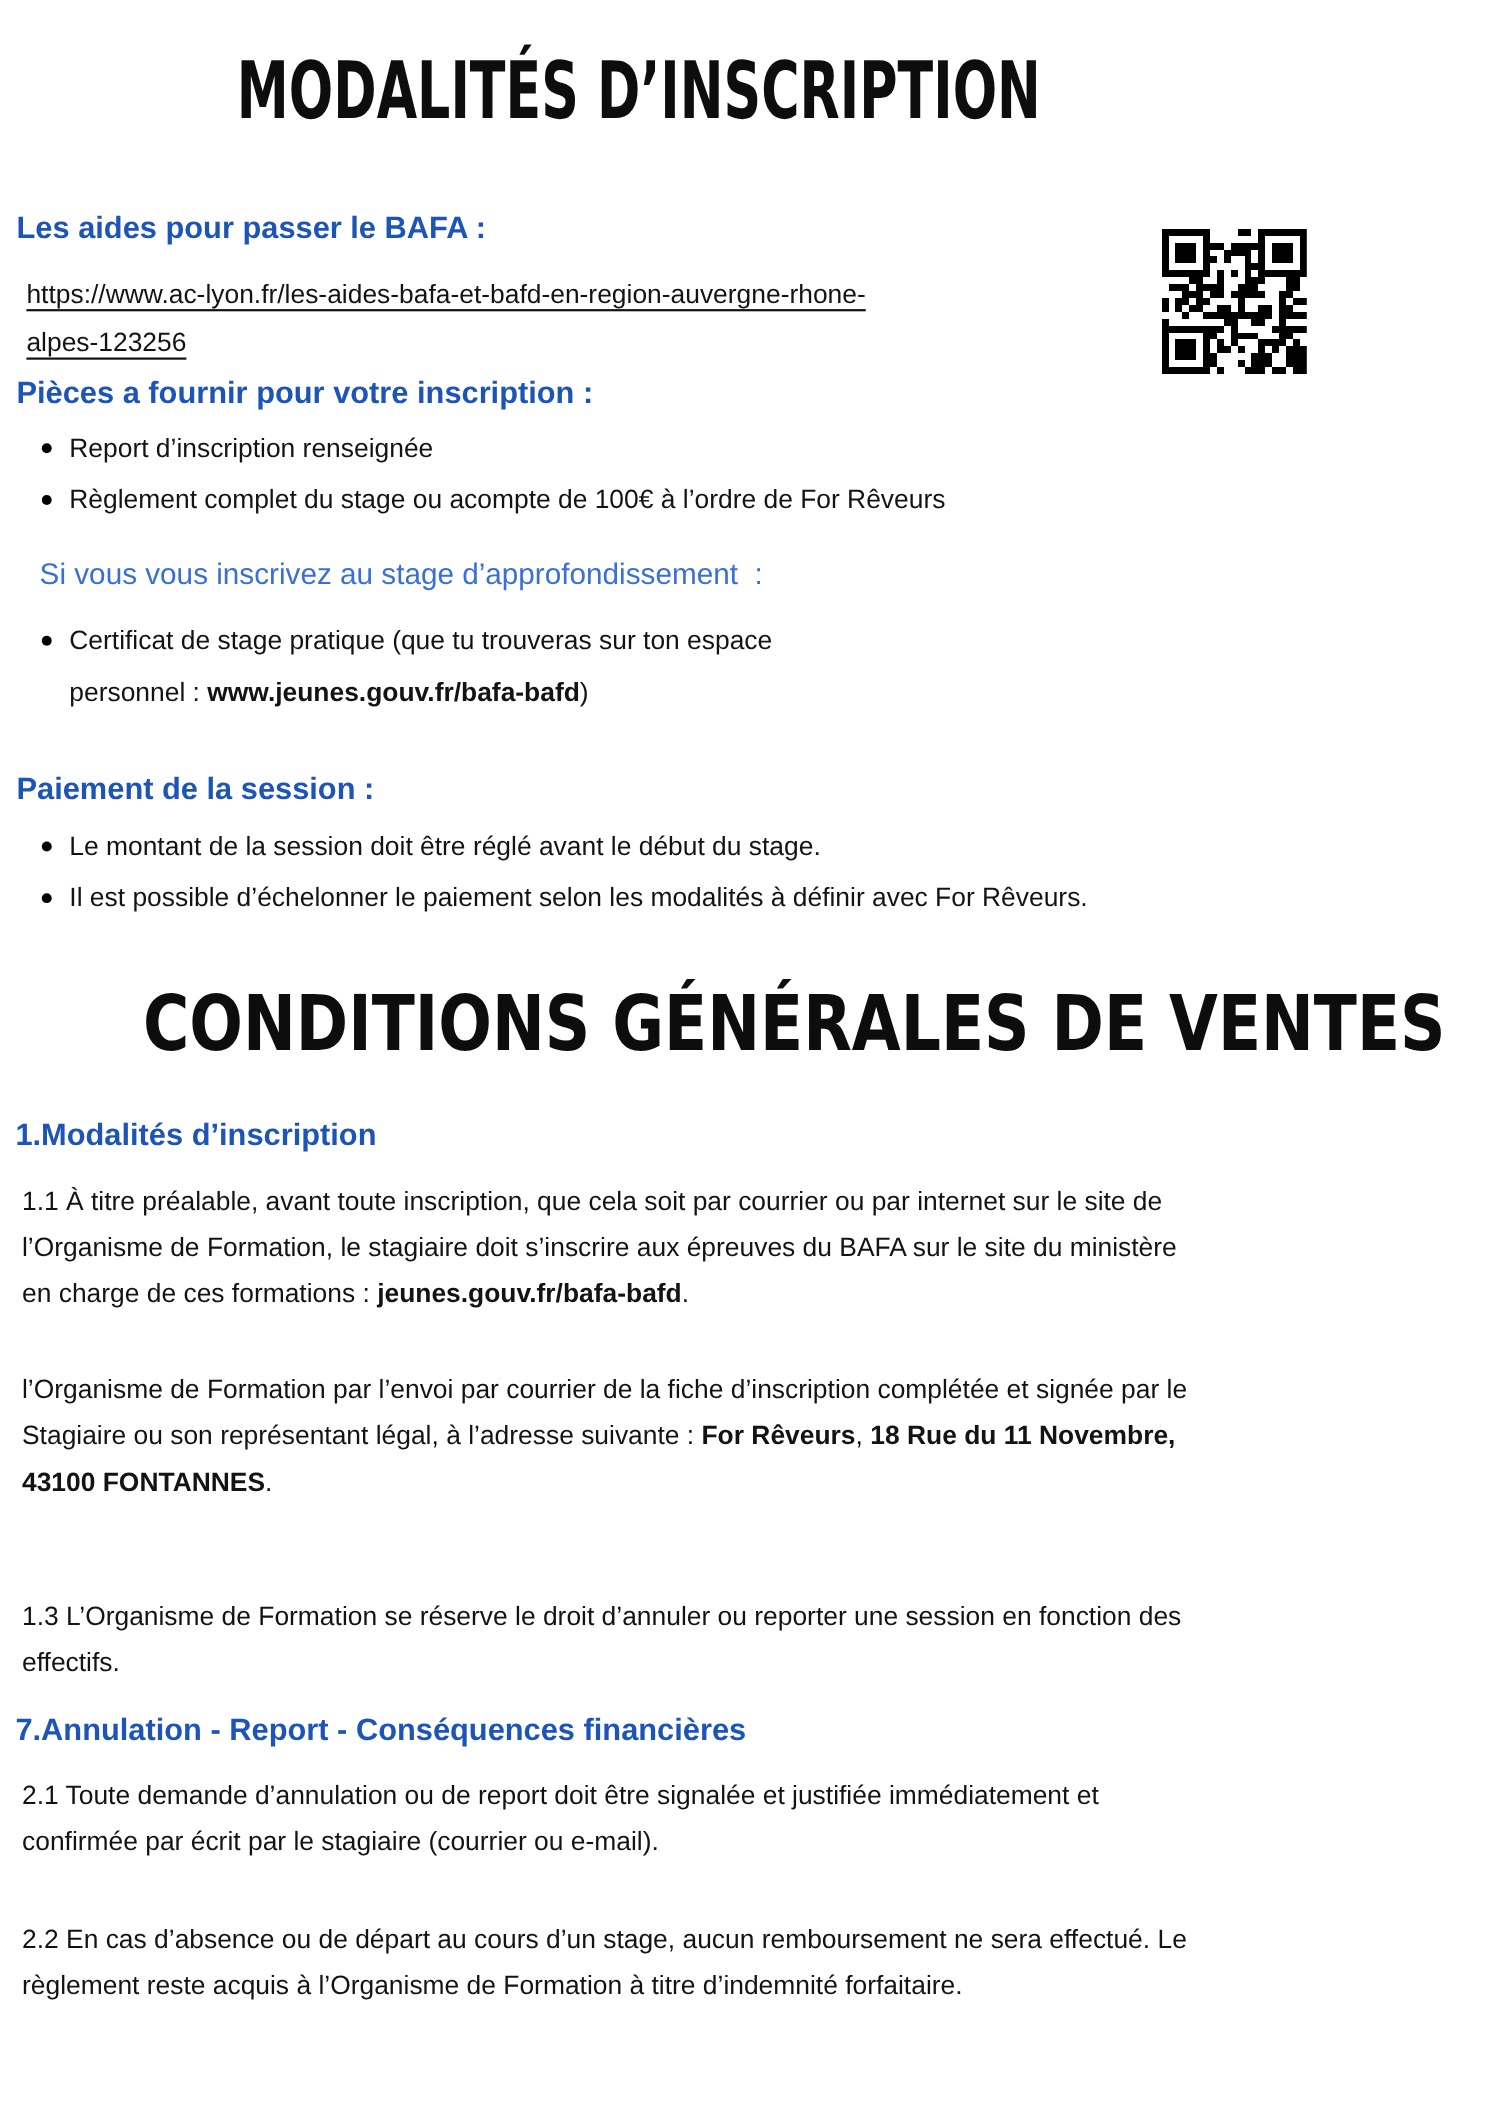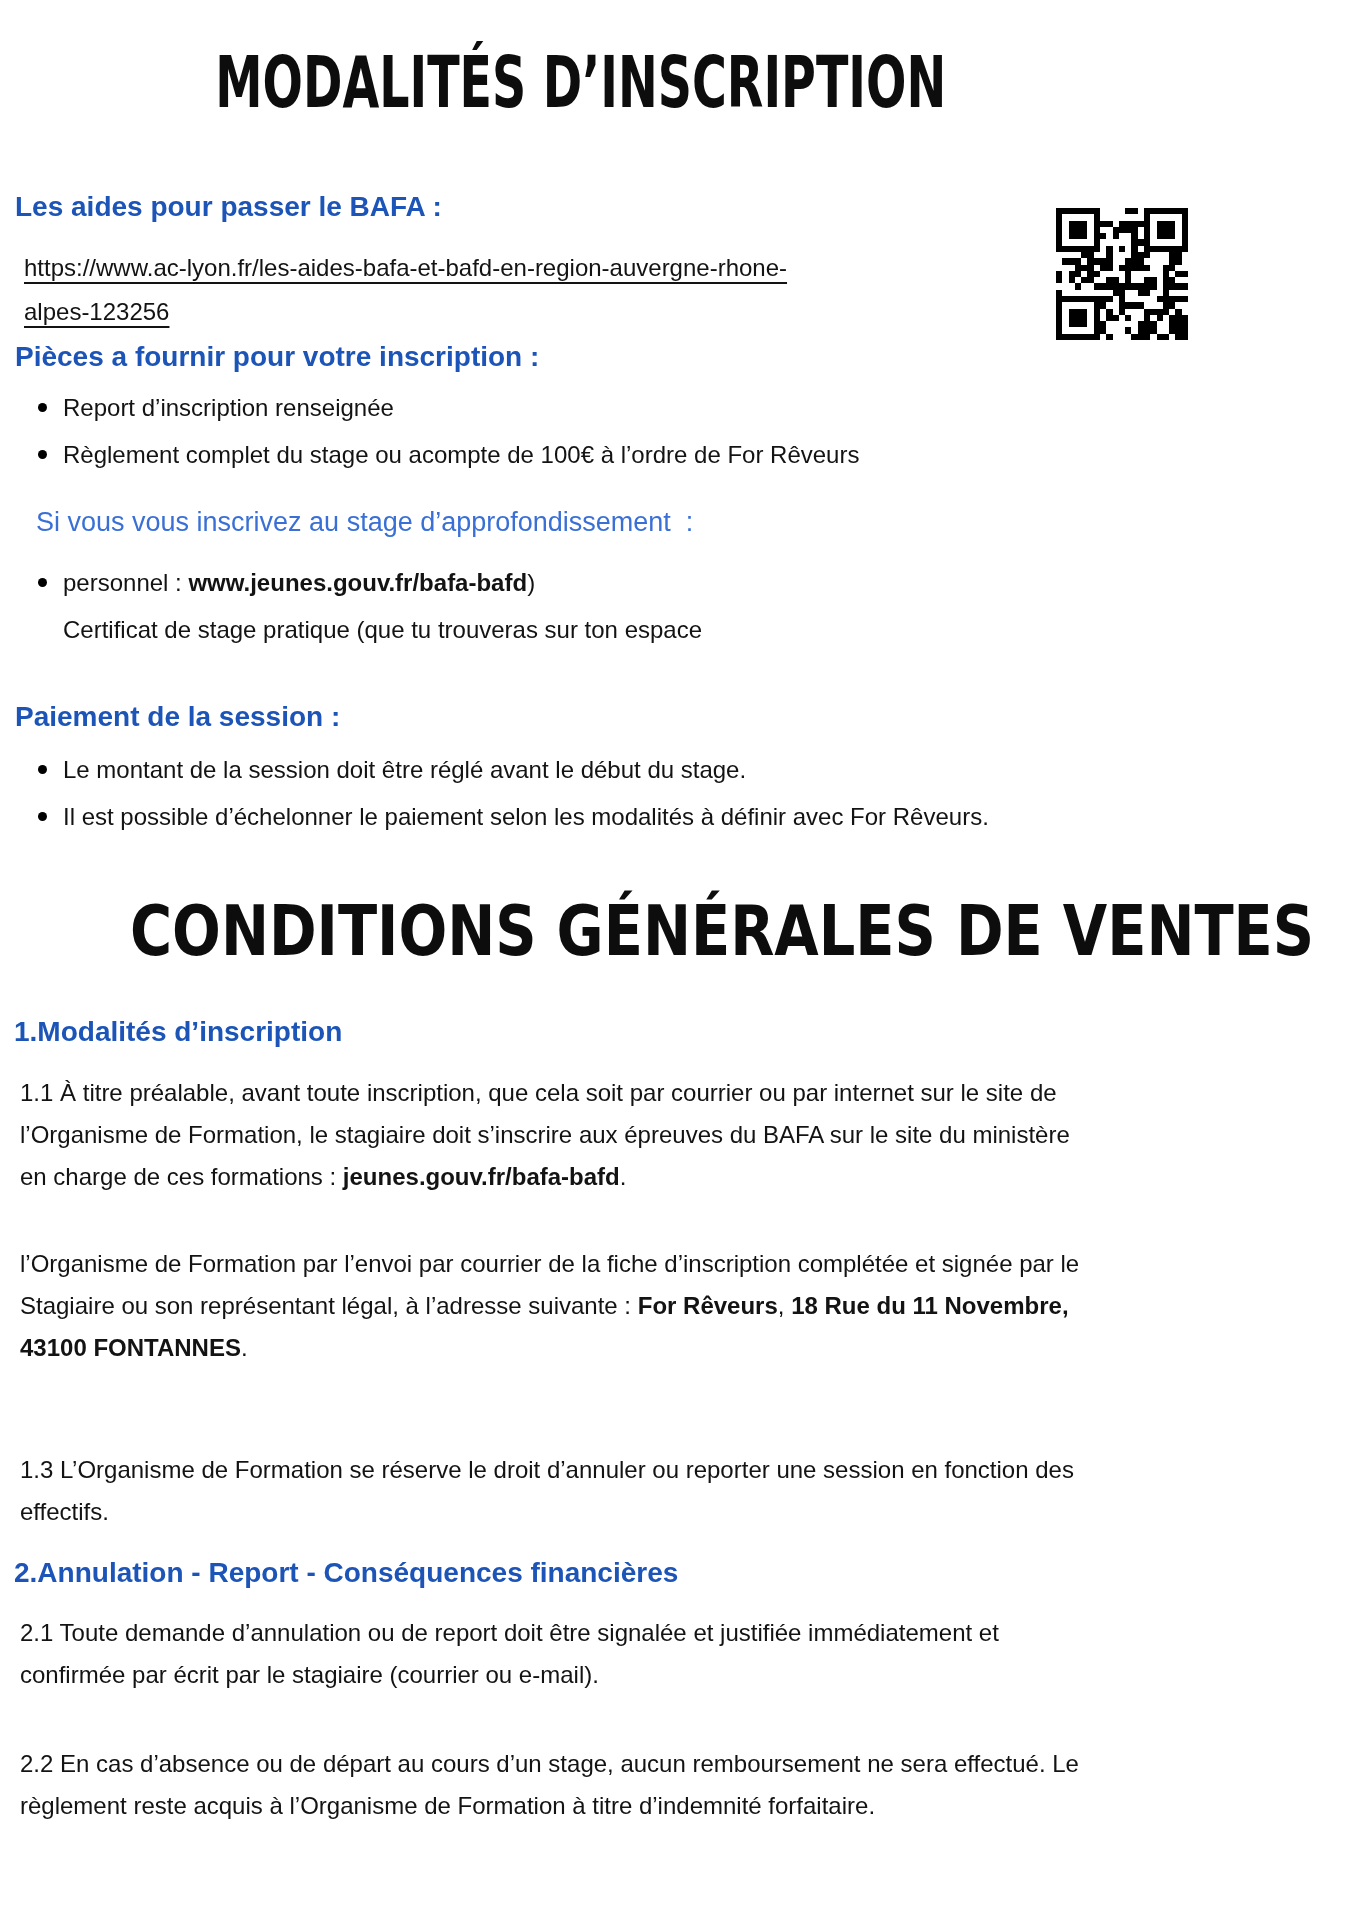--- a/index.html
+++ b/index.html
@@ -216,22 +216,22 @@
       </div>
     </div>
   </div>
 
 <div class="abs h-blue-light" style="top:505px;left:36px">Si vous vous inscrivez au stage d’approfondissement  :</div>
 
 <div class="abs blist" style="top:559px;left:38px">
     <div class="bullet-item">
       <span class="dot"></span>
       <div>
+        <div class="pline"><span>Certificat de stage pratique (que tu trouveras sur ton espace</span></div>
         <div class="pline"><span>personnel : </span><span class="b">www.jeunes.gouv.fr/bafa-bafd</span><span>)</span></div>
-        <div class="pline"><span>Certificat de stage pratique (que tu trouveras sur ton espace</span></div>
       </div>
     </div>
   </div>
 
 <div class="abs h-blue" style="top:700px;left:15px">Paiement de la session :</div>
 
 <div class="abs blist" style="top:746px;left:38px">
     <div class="bullet-item">
       <span class="dot"></span>
       <div>
@@ -262,21 +262,21 @@
     <div class="pline"><span>l’Organisme de Formation par l’envoi par courrier de la fiche d’inscription complétée et signée par le</span></div>
     <div class="pline"><span>Stagiaire ou son représentant légal, à l’adresse suivante : </span><span class="b">For Rêveurs</span><span>, </span><span class="b">18 Rue du 11 Novembre,</span></div>
     <div class="pline"><span class="b">43100 FONTANNES</span><span>.</span></div>
   </div>
 
 <div class="abs" style="top:1449px;left:20px">
     <div class="pline"><span>1.3 L’Organisme de Formation se réserve le droit d’annuler ou reporter une session en fonction des</span></div>
     <div class="pline"><span>effectifs.</span></div>
   </div>
 
-<div class="abs h-blue" style="top:1556px;left:14px">2.Annulation - Report - Conséquences financières</div>
+<div class="abs h-blue" style="top:1556px;left:14px">7.Annulation - Report - Conséquences financières</div>
 
 <div class="abs" style="top:1612px;left:20px">
     <div class="pline"><span>2.1 Toute demande d’annulation ou de report doit être signalée et justifiée immédiatement et</span></div>
     <div class="pline"><span>confirmée par écrit par le stagiaire (courrier ou e-mail).</span></div>
   </div>
 
 <div class="abs" style="top:1743px;left:20px">
     <div class="pline"><span>2.2 En cas d’absence ou de départ au cours d’un stage, aucun remboursement ne sera effectué. Le</span></div>
     <div class="pline"><span>règlement reste acquis à l’Organisme de Formation à titre d’indemnité forfaitaire.</span></div>
   </div>

